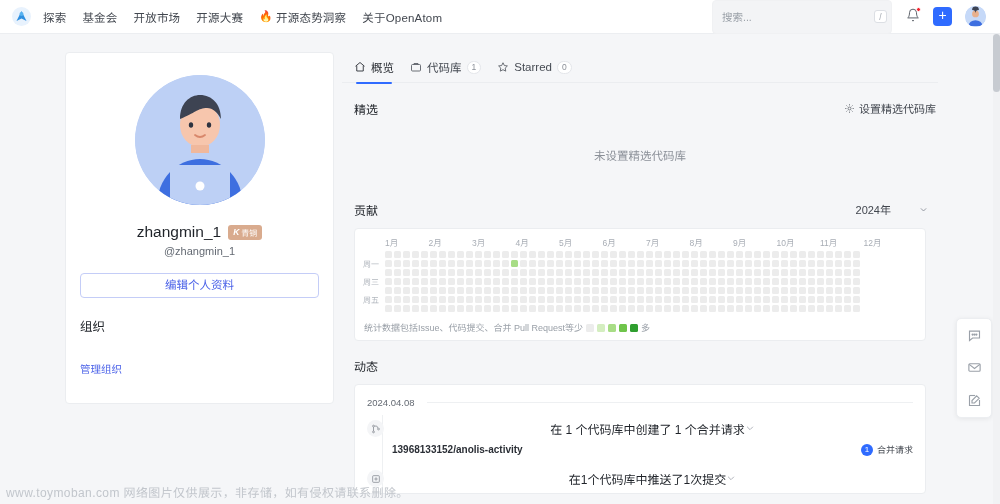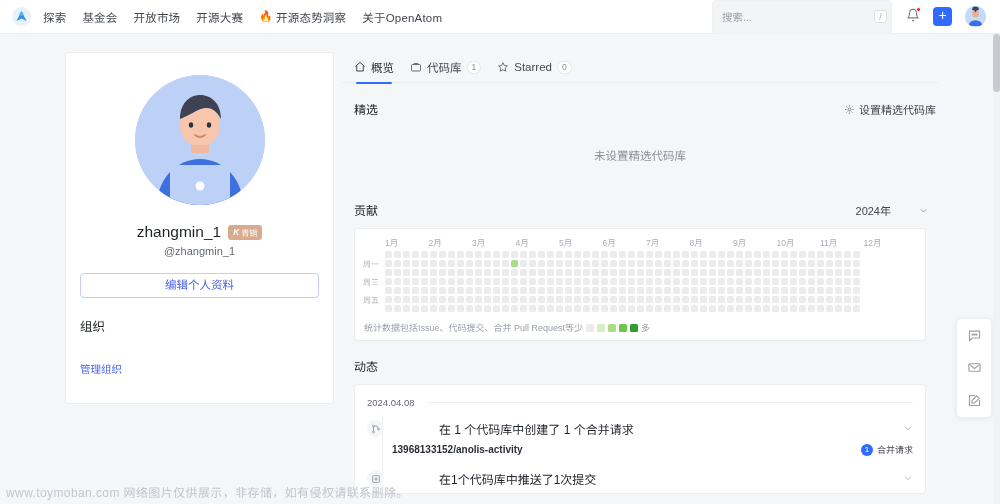--- a/index.html
+++ b/index.html
@@ -112,21 +112,21 @@
     content: ""; position: absolute; left: 2px; right: 2px; bottom: -1px;
     height: 2px; background: #2f6bff; border-radius: 1px;
   }
   .tab-count {
     min-width: 14px; height: 13px; padding: 0 4px; border-radius: 7px;
     border: 1px solid #e4e6ea; font-size: 8.5px; color: #8b9098;
     display: flex; align-items: center; justify-content: center; background: #fff;
   }
 
   .section-head {
-    display: flex; align-items: flex-end; justify-content: space-between;
+    display: flex; align-items: flex-start; justify-content: space-between;
     padding: 0 2px 0 12px; margin-top: 17px;
   }
   .section-title { font-size: 12px; color: #1f2329; }
   .section-action {
     display: flex; align-items: center; gap: 4px;
     font-size: 11px; color: #42474f; cursor: pointer;
   }
 
   .featured-empty {
     text-align: center; font-size: 11.5px; color: #8b9098; margin-top: 30px;
@@ -179,21 +179,21 @@
   .act-date { font-size: 9.5px; color: #646a73; white-space: nowrap; }
   .act-rule { flex: 1; height: 1px; background: #eef0f2; }
   .timeline { position: absolute; left: 27px; top: 30px; bottom: 0; width: 1px; background: #eef0f2; }
   .act-item { display: flex; gap: 8px; margin-top: 12px; position: relative; }
   .act-icon {
     width: 17px; height: 17px; border-radius: 50%; background: #f4f5f7;
     display: flex; align-items: center; justify-content: center; flex: none;
     position: relative; z-index: 2;
   }
   .act-body { flex: 1; min-width: 0; }
-  .act-title-row { display: flex; align-items: center; justify-content: space-between; margin-left: 47px; }
+  .act-title-row { display: flex; align-items: center; justify-content: center; }
   .act-title { font-size: 12px; color: #1f2329; }
   .chev { color: #a8adb5; font-size: 9px; cursor: pointer; }
   .act-sub-row {
     display: flex; align-items: center; justify-content: space-between;
     margin-top: 6px;
   }
   .act-repo { font-size: 10px; color: #2b2f36; font-weight: 700; cursor: pointer; }
   .act-tag { display: flex; align-items: center; gap: 4px; }
   .tag-num {
     width: 12px; height: 12px; border-radius: 50%; background: #2f6bff;

